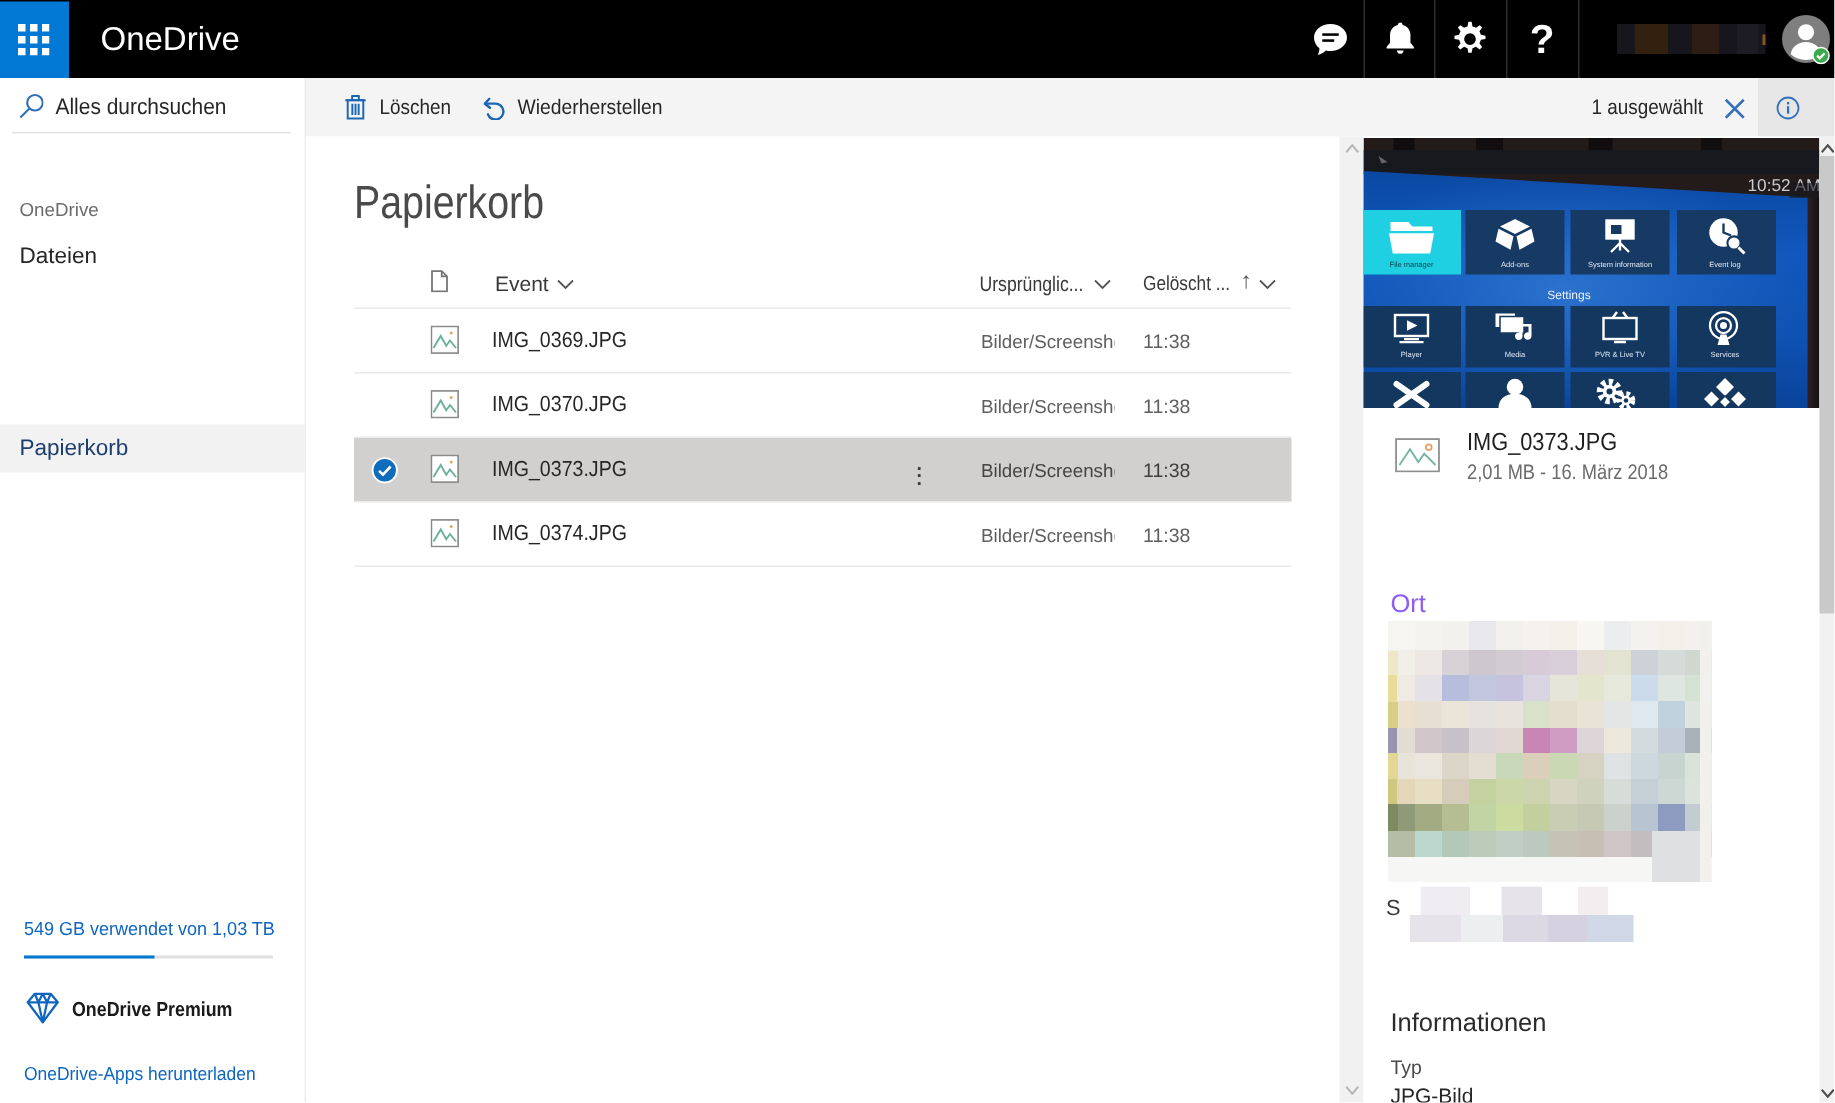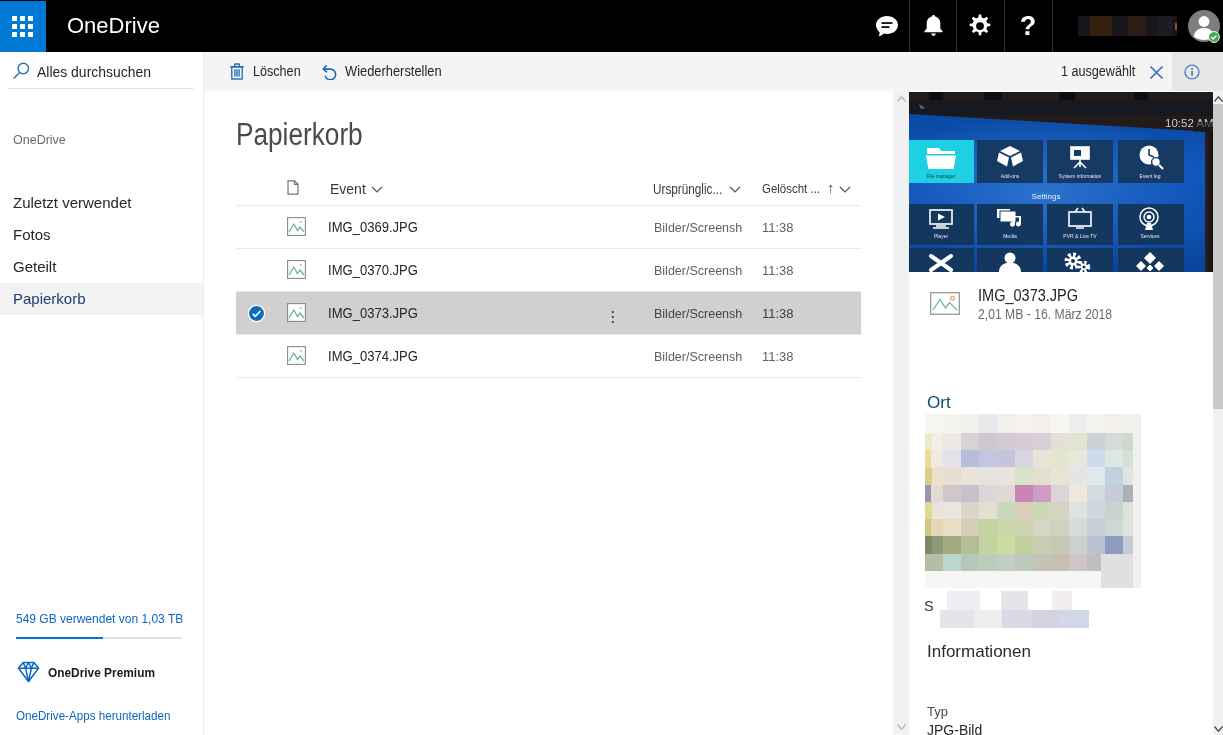--- a/index.html
+++ b/index.html
@@ -116,23 +116,21 @@
   </svg>
 
   <div class="abs" id="sidebar"></div>
   <svg class="abs" style="left:12px;top:62px" width="17" height="18" viewBox="0 0 17 18">
     <circle cx="11.3" cy="6.5" r="5.2" fill="none" stroke="#2e6fb7" stroke-width="1.4"></circle>
     <line x1="7.6" y1="10.4" x2="1.6" y2="16.4" stroke="#2e6fb7" stroke-width="1.4"></line>
   </svg>
   <div class="abs" style="left:37px;top:52px;height:40px;line-height:40px;font-size:15px;color:#262626;transform:scaleX(0.93);transform-origin:0 0">Alles durchsuchen</div>
   <div class="abs" style="left:8px;top:88px;width:186px;height:1px;background:#e4e4e4"></div>
   <div class="abs" style="left:13px;top:132px;height:16px;line-height:16px;font-size:12.5px;color:#6b6b6b">OneDrive</div>
-  <div class="abs nav" style="top:187px">Zuletzt verwendet</div>
-  <div class="abs nav" style="top:219px">Fotos</div>
-  <div class="abs nav" style="top:251px">Geteilt</div>
+  <div class="abs nav" style="top:155px">Dateien</div>
   <div class="abs nav" style="top:283px;background:#f2f2f2;color:#1c3e70">Papierkorb</div>
   <div class="abs" style="left:16px;top:611px;height:17px;line-height:17px;font-size:12.5px;color:#0d66c2;transform:scaleX(0.96);transform-origin:0 0">549 GB verwendet von 1,03 TB</div>
   <div class="abs" style="left:16px;top:637px;width:166px;height:2px;background:#e0e0e0"></div>
   <div class="abs" style="left:16px;top:637px;width:87px;height:2px;background:#0078d4"></div>
   <svg class="abs" style="left:17px;top:661px" width="23" height="22" viewBox="0 0 23 22">
     <g stroke="#0d66c2" stroke-width="1.5" fill="none" stroke-linejoin="round">
       <path d="M6.2 1.5 L16.8 1.5 L21.5 7.2 L11.5 20.5 L1.5 7.2 Z"></path>
       <path d="M1.5 7.2 L21.5 7.2 M6.2 1.5 L8.6 7.2 L11.5 20.5 M16.8 1.5 L14.4 7.2 L11.5 20.5 M11.5 1.5 L8.6 7.2 M11.5 1.5 L14.4 7.2"></path>
     </g>
   </svg>
@@ -345,21 +343,21 @@
     <path d="M296 38 L304 40 L304 180 L296 180 Z" fill="url(#bez)"></path>
     <rect x="284" y="30" width="20" height="10" fill="#17191f" opacity="0.6"></rect>
   </svg>
   <svg class="abs" style="left:930px;top:292px" width="30" height="23" viewBox="0 0 30 23">
     <rect x="0.7" y="0.7" width="28.6" height="21.6" fill="#fff" stroke="#8f8f8f" stroke-width="1.2"></rect>
     <path d="M3 18 L10 7.5 L15.5 16 L19.5 10.5 L27 18" fill="none" stroke="#74b5a4" stroke-width="1.3"></path>
     <circle cx="22.5" cy="6.2" r="1.9" fill="none" stroke="#e8a064" stroke-width="1.2"></circle>
   </svg>
   <div class="abs" style="left:978px;top:286px;height:19px;line-height:19px;font-size:16.5px;color:#1f1f1f;transform:scaleX(0.88);transform-origin:0 0">IMG_0373.JPG</div>
   <div class="abs" style="left:978px;top:306px;height:17px;line-height:17px;font-size:14px;color:#6b6b6b;transform:scaleX(0.87);transform-origin:0 0">2,01 MB - 16. März 2018</div>
-  <div class="abs" style="left:927px;top:393px;height:19px;line-height:19px;font-size:17px;color:#0c4a6e">Ort</div>
+  <div class="abs" style="left:927px;top:393px;height:19px;line-height:19px;font-size:17px;color:#8b5cf6">Ort</div>
   <svg class="abs" style="left:925px;top:414px" width="216" height="174" viewBox="0 0 216 174" shape-rendering="crispEdges">
     <rect x="0" y="0" width="216" height="174" fill="#f4f3ef"></rect>
     <rect x="0" y="0" width="18" height="19" fill="#f6f5f1"></rect>
       <rect x="18" y="0" width="18" height="19" fill="#f4f3ef"></rect>
       <rect x="36" y="0" width="18" height="19" fill="#f2f1ed"></rect>
       <rect x="54" y="0" width="18" height="19" fill="#e9e8ec"></rect>
       <rect x="72" y="0" width="18" height="19" fill="#f1f0ec"></rect>
       <rect x="90" y="0" width="18" height="19" fill="#f5f2ee"></rect>
       <rect x="108" y="0" width="18" height="19" fill="#f3f0e9"></rect>
       <rect x="126" y="0" width="18" height="19" fill="#f7f6f2"></rect>
@@ -476,21 +474,21 @@
   </svg>
   <div class="abs" style="left:924px;top:598px;height:16px;line-height:16px;font-size:14.5px;color:#3a3a3a">S</div>
   <div class="abs" style="left:947px;top:591px;width:33px;height:19px;background:#efedf1"></div>
   <div class="abs" style="left:1001px;top:591px;width:27px;height:19px;background:#e6e4ea"></div>
   <div class="abs" style="left:1052px;top:591px;width:20px;height:19px;background:#f2eef0"></div>
   <div class="abs" style="left:940px;top:610px;width:34px;height:18px;background:#e6e4ea"></div>
   <div class="abs" style="left:974px;top:610px;width:28px;height:18px;background:#eceef0"></div>
   <div class="abs" style="left:1002px;top:610px;width:30px;height:18px;background:#dcd8e4"></div>
   <div class="abs" style="left:1032px;top:610px;width:26px;height:18px;background:#d6d1e0"></div>
   <div class="abs" style="left:1058px;top:610px;width:31px;height:18px;background:#d0d7e6"></div>
-  <div class="abs" style="left:927px;top:642px;height:19px;line-height:19px;font-size:17px;color:#2b2b2b">Informationen</div>
+  <div class="abs" style="left:927px;top:672px;height:19px;line-height:19px;font-size:17px;color:#2b2b2b">Informationen</div>
   <div class="abs" style="left:927px;top:704px;height:16px;line-height:16px;font-size:13px;color:#4a4a4a">Typ</div>
   <div class="abs" style="left:927px;top:722px;height:16px;line-height:16px;font-size:14px;color:#262626">JPG-Bild</div>
 
   <div class="abs" id="rightscroll"></div>
   <div class="abs" style="left:1213px;top:104px;width:10px;height:305px;background:#c9c9c9"></div>
   <svg class="abs" style="left:1214px;top:96px" width="9" height="6" viewBox="0 0 9 6">
       <path d="M0.5 5.5 L4.5 0.8 L8.5 5.5" stroke="#4f4f4f" stroke-width="1.4" fill="none"></path>
     </svg>
   <svg class="abs" style="left:1214px;top:726px" width="9" height="6" viewBox="0 0 9 6">
       <path d="M0.5 0.5 L4.5 5.2 L8.5 0.5" stroke="#4f4f4f" stroke-width="1.4" fill="none"></path>

